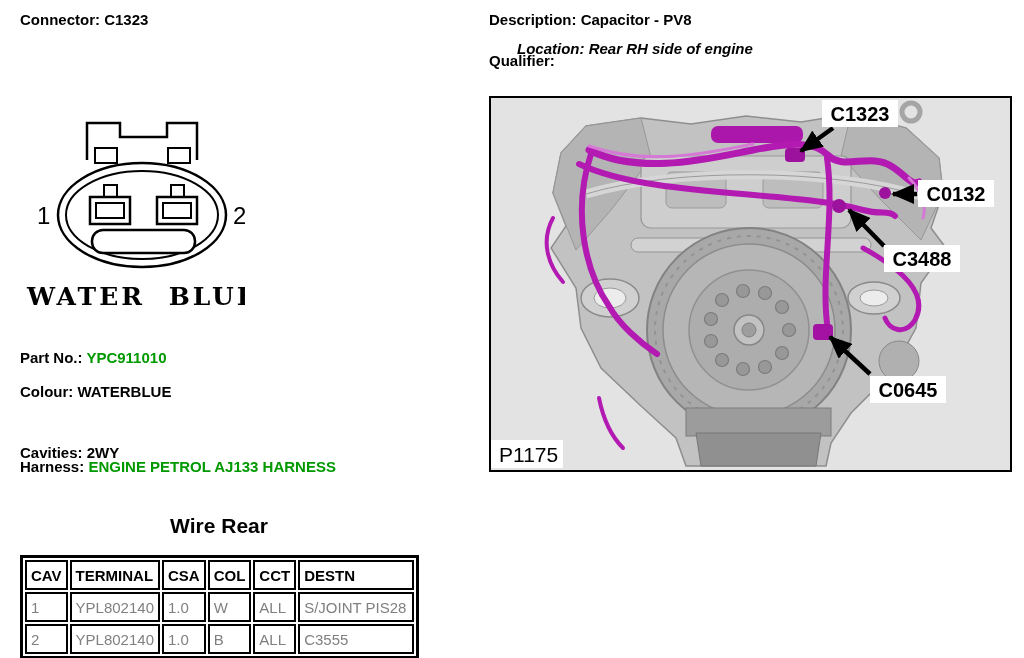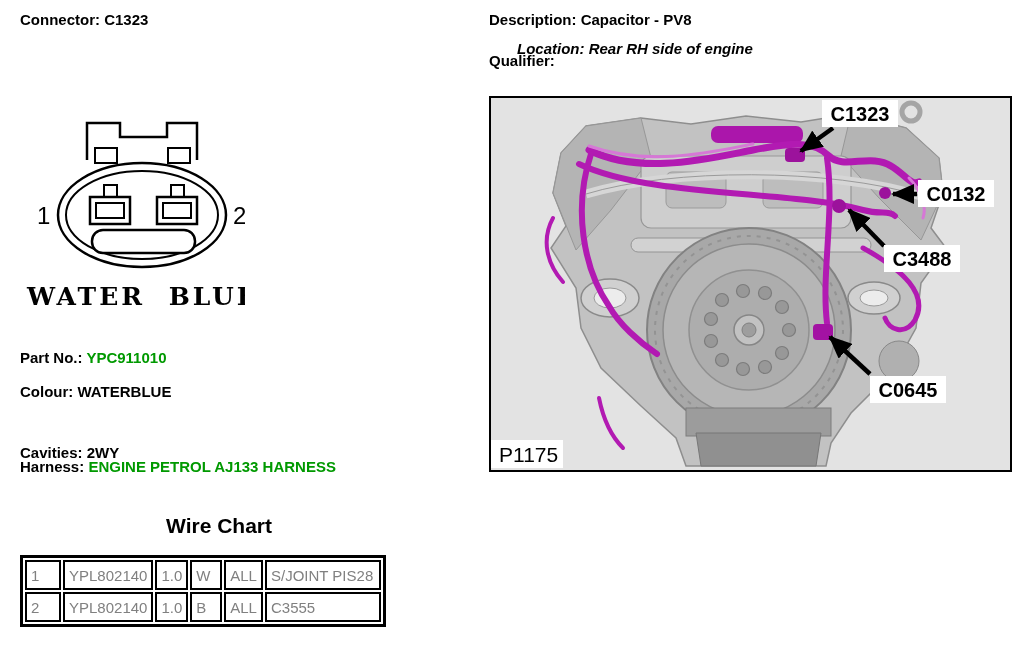--- a/index.html
+++ b/index.html
@@ -80,31 +80,39 @@
 </div>
 <div class="hline" style="left:20px;top:417px;margin-top:27px;">
   <span>Cavities:</span>
   <span>2WY</span>
 </div>
 <div class="hline" style="left:20px;top:458px;">
   <span>Harness:</span>
   <span class="green">ENGINE PETROL AJ133 HARNESS</span>
 </div>
 
-<div id="wire-chart-title">Wire Chart</div>
+<div id="wire-chart-title">Wire Rear</div>
 <table id="wire-table">
   <colgroup>
     <col style="width:36px">
       <col style="width:86px">
       <col style="width:30px">
     <col style="width:32px">
       <col style="width:32px">
       <col style="width:116px">
   </colgroup>
   <tbody>
+      <tr class="hdr">
+    <td>CAV</td>
+    <td>TERMINAL</td>
+    <td>CSA</td>
+    <td>COL</td>
+    <td>CCT</td>
+    <td>DESTN</td>
+  </tr>
   <tr class="bodyrow">
     <td>1</td>
     <td>YPL802140</td>
     <td>1.0</td>
     <td>W</td>
     <td>ALL</td>
     <td>S/JOINT PIS28</td>
   </tr>
   <tr class="bodyrow">
     <td>2</td>

